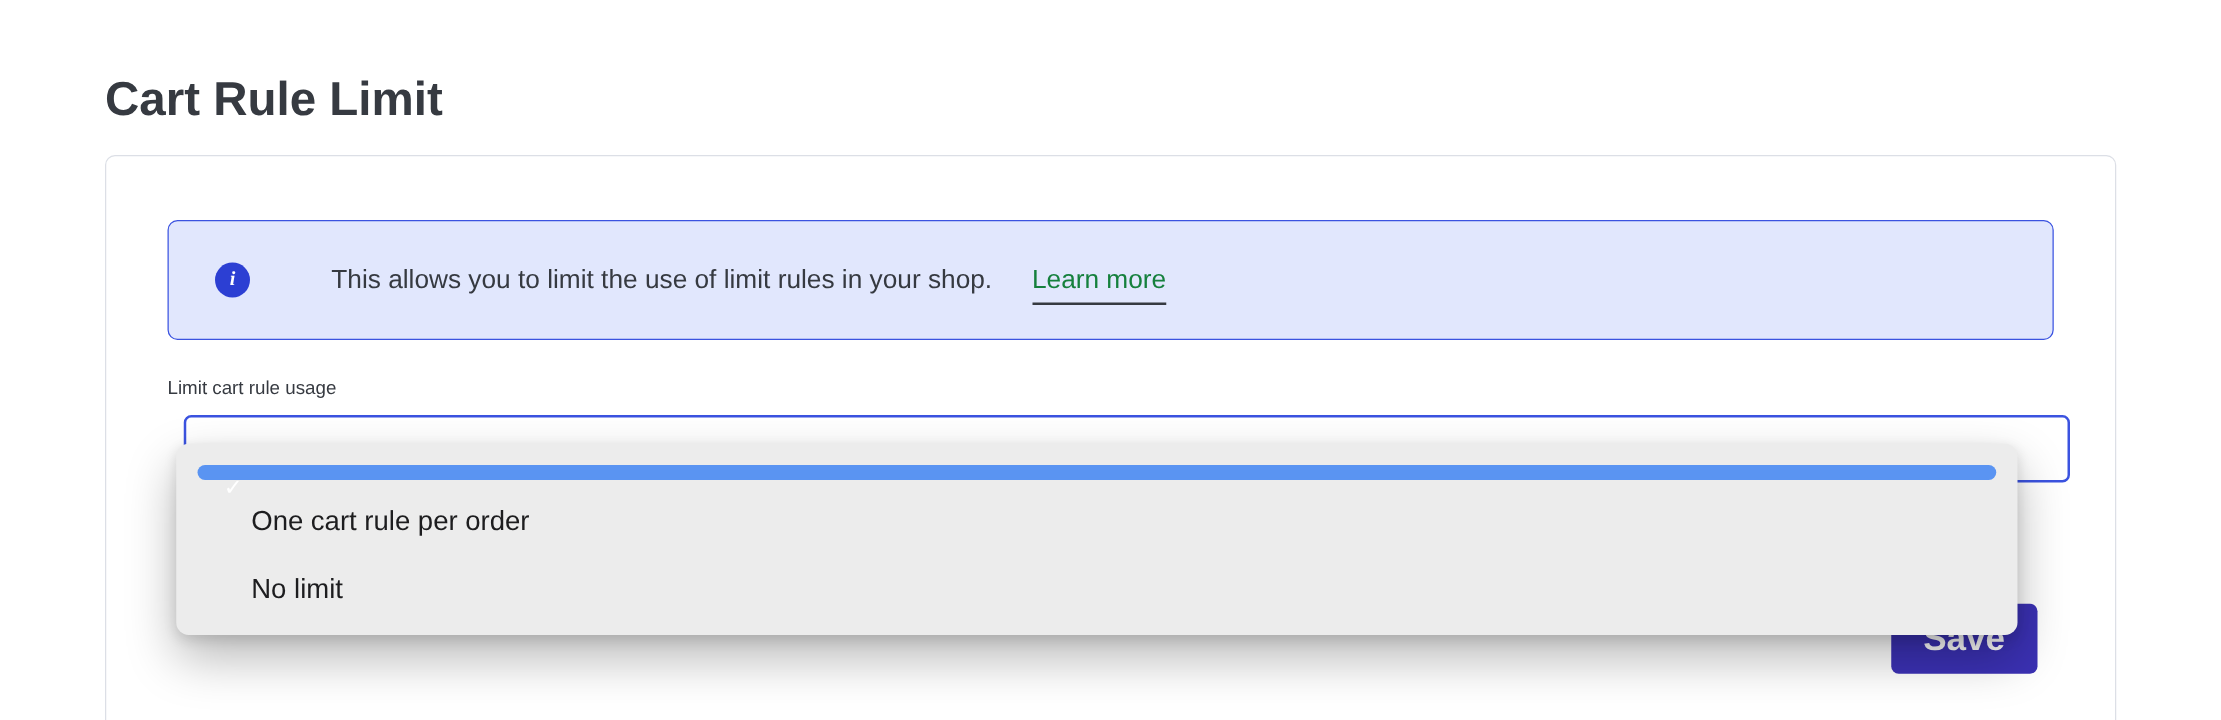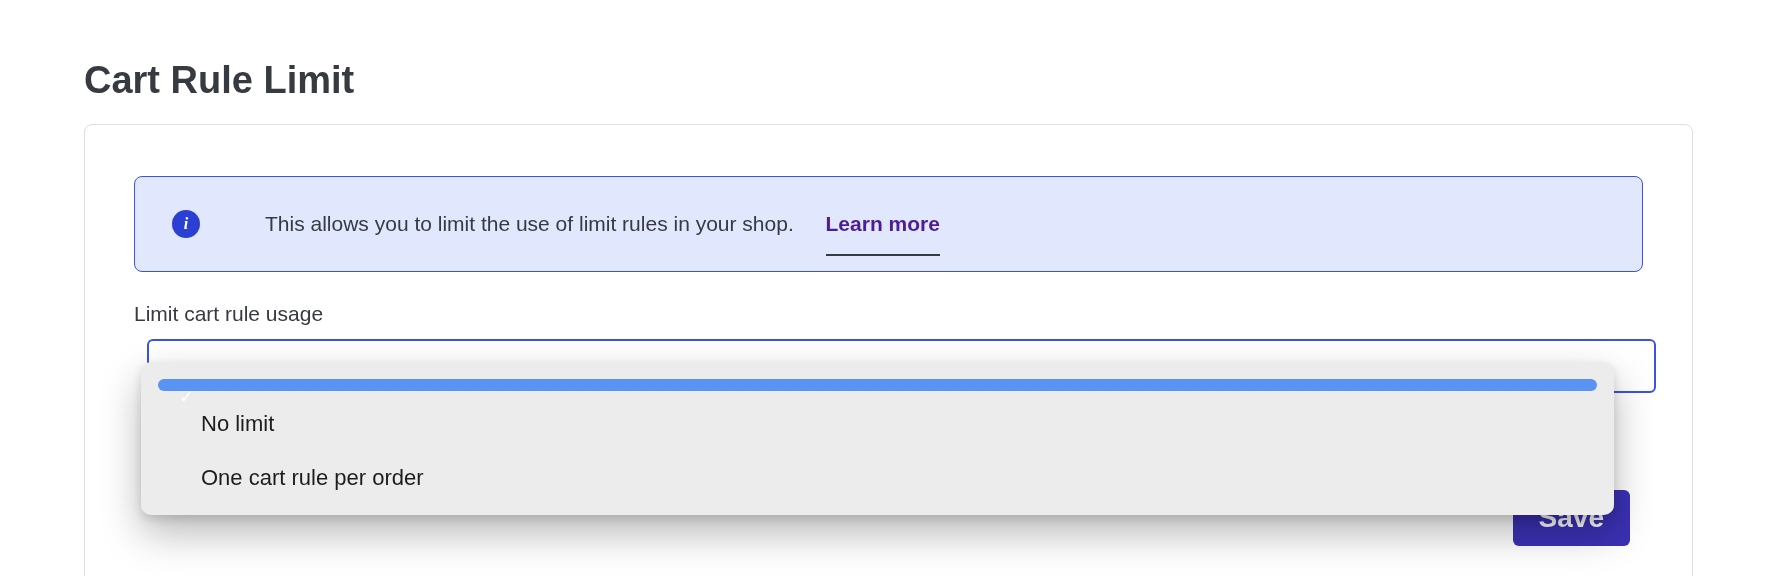--- a/index.html
+++ b/index.html
@@ -48,29 +48,29 @@
       font-style: italic;
       font-weight: 700;
       font-size: 16px;
       flex-shrink: 0;
     }
     .info-text {
       font-size: 21px;
       color: #363a41;
     }
     .info-link {
-      font-weight: 700;
-      color: #4c1d95;
+      font-weight: 400;
+      color: #15803d;
       text-decoration: none;
       border-bottom: 2px solid #363a41;
-      padding-bottom: 19px;
+      padding-bottom: 7px;
       cursor: pointer;
     }
     .field-label {
-      font-size: 21px;
+      font-size: 15px;
       color: #363a41;
       margin-bottom: 10px;
       display: block;
     }
     .select-wrap {
       position: relative;
     }
     .select-control {
       width: 100%;
       height: 54px;
@@ -142,24 +142,24 @@
   <label class="field-label">Limit cart rule usage</label>
 
   <div class="select-wrap">
     <div class="select-control"></div>
 
     <div class="dropdown">
       <div class="dropdown-option selected">
         <span class="check">✓</span>
       </div>
       <div class="dropdown-option">
-        <span>No limit</span>
+        <span>One cart rule per order</span>
       </div>
       <div class="dropdown-option">
-        <span>One cart rule per order</span>
+        <span>No limit</span>
       </div>
     </div>
   </div>
 
   <div class="save-row">
     <button class="save-btn">Save</button>
   </div>
 
 </div>
 

